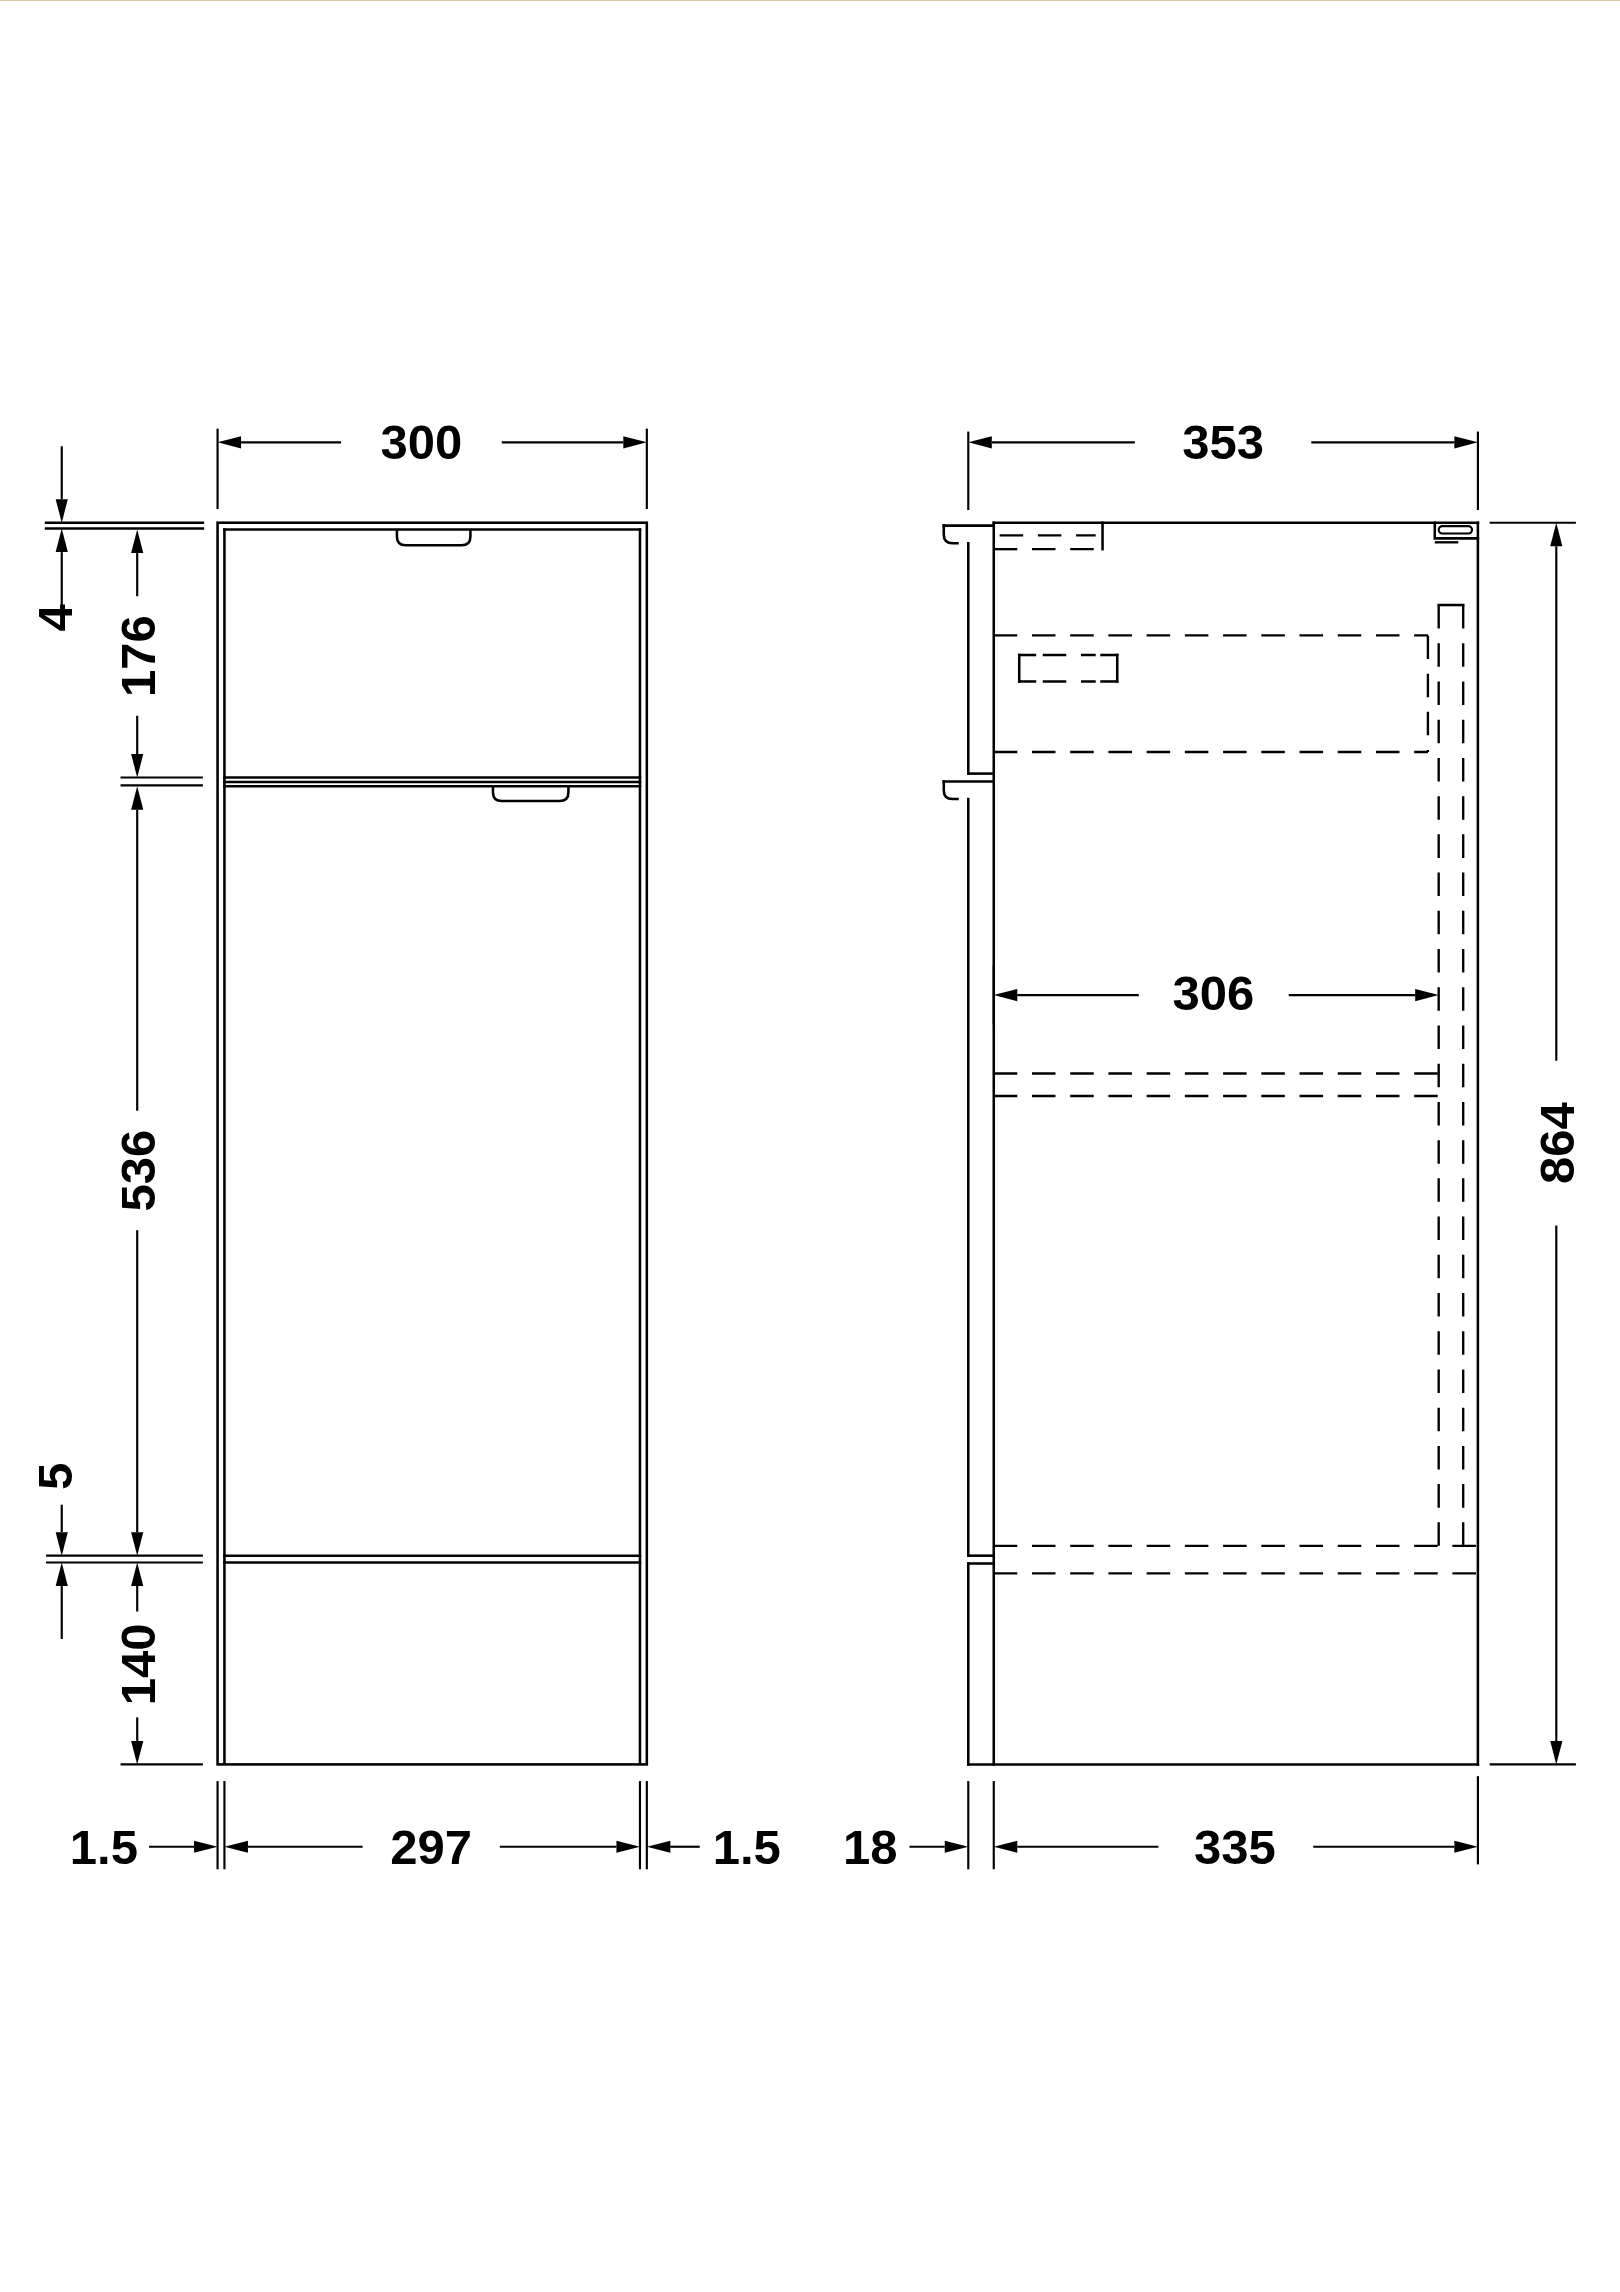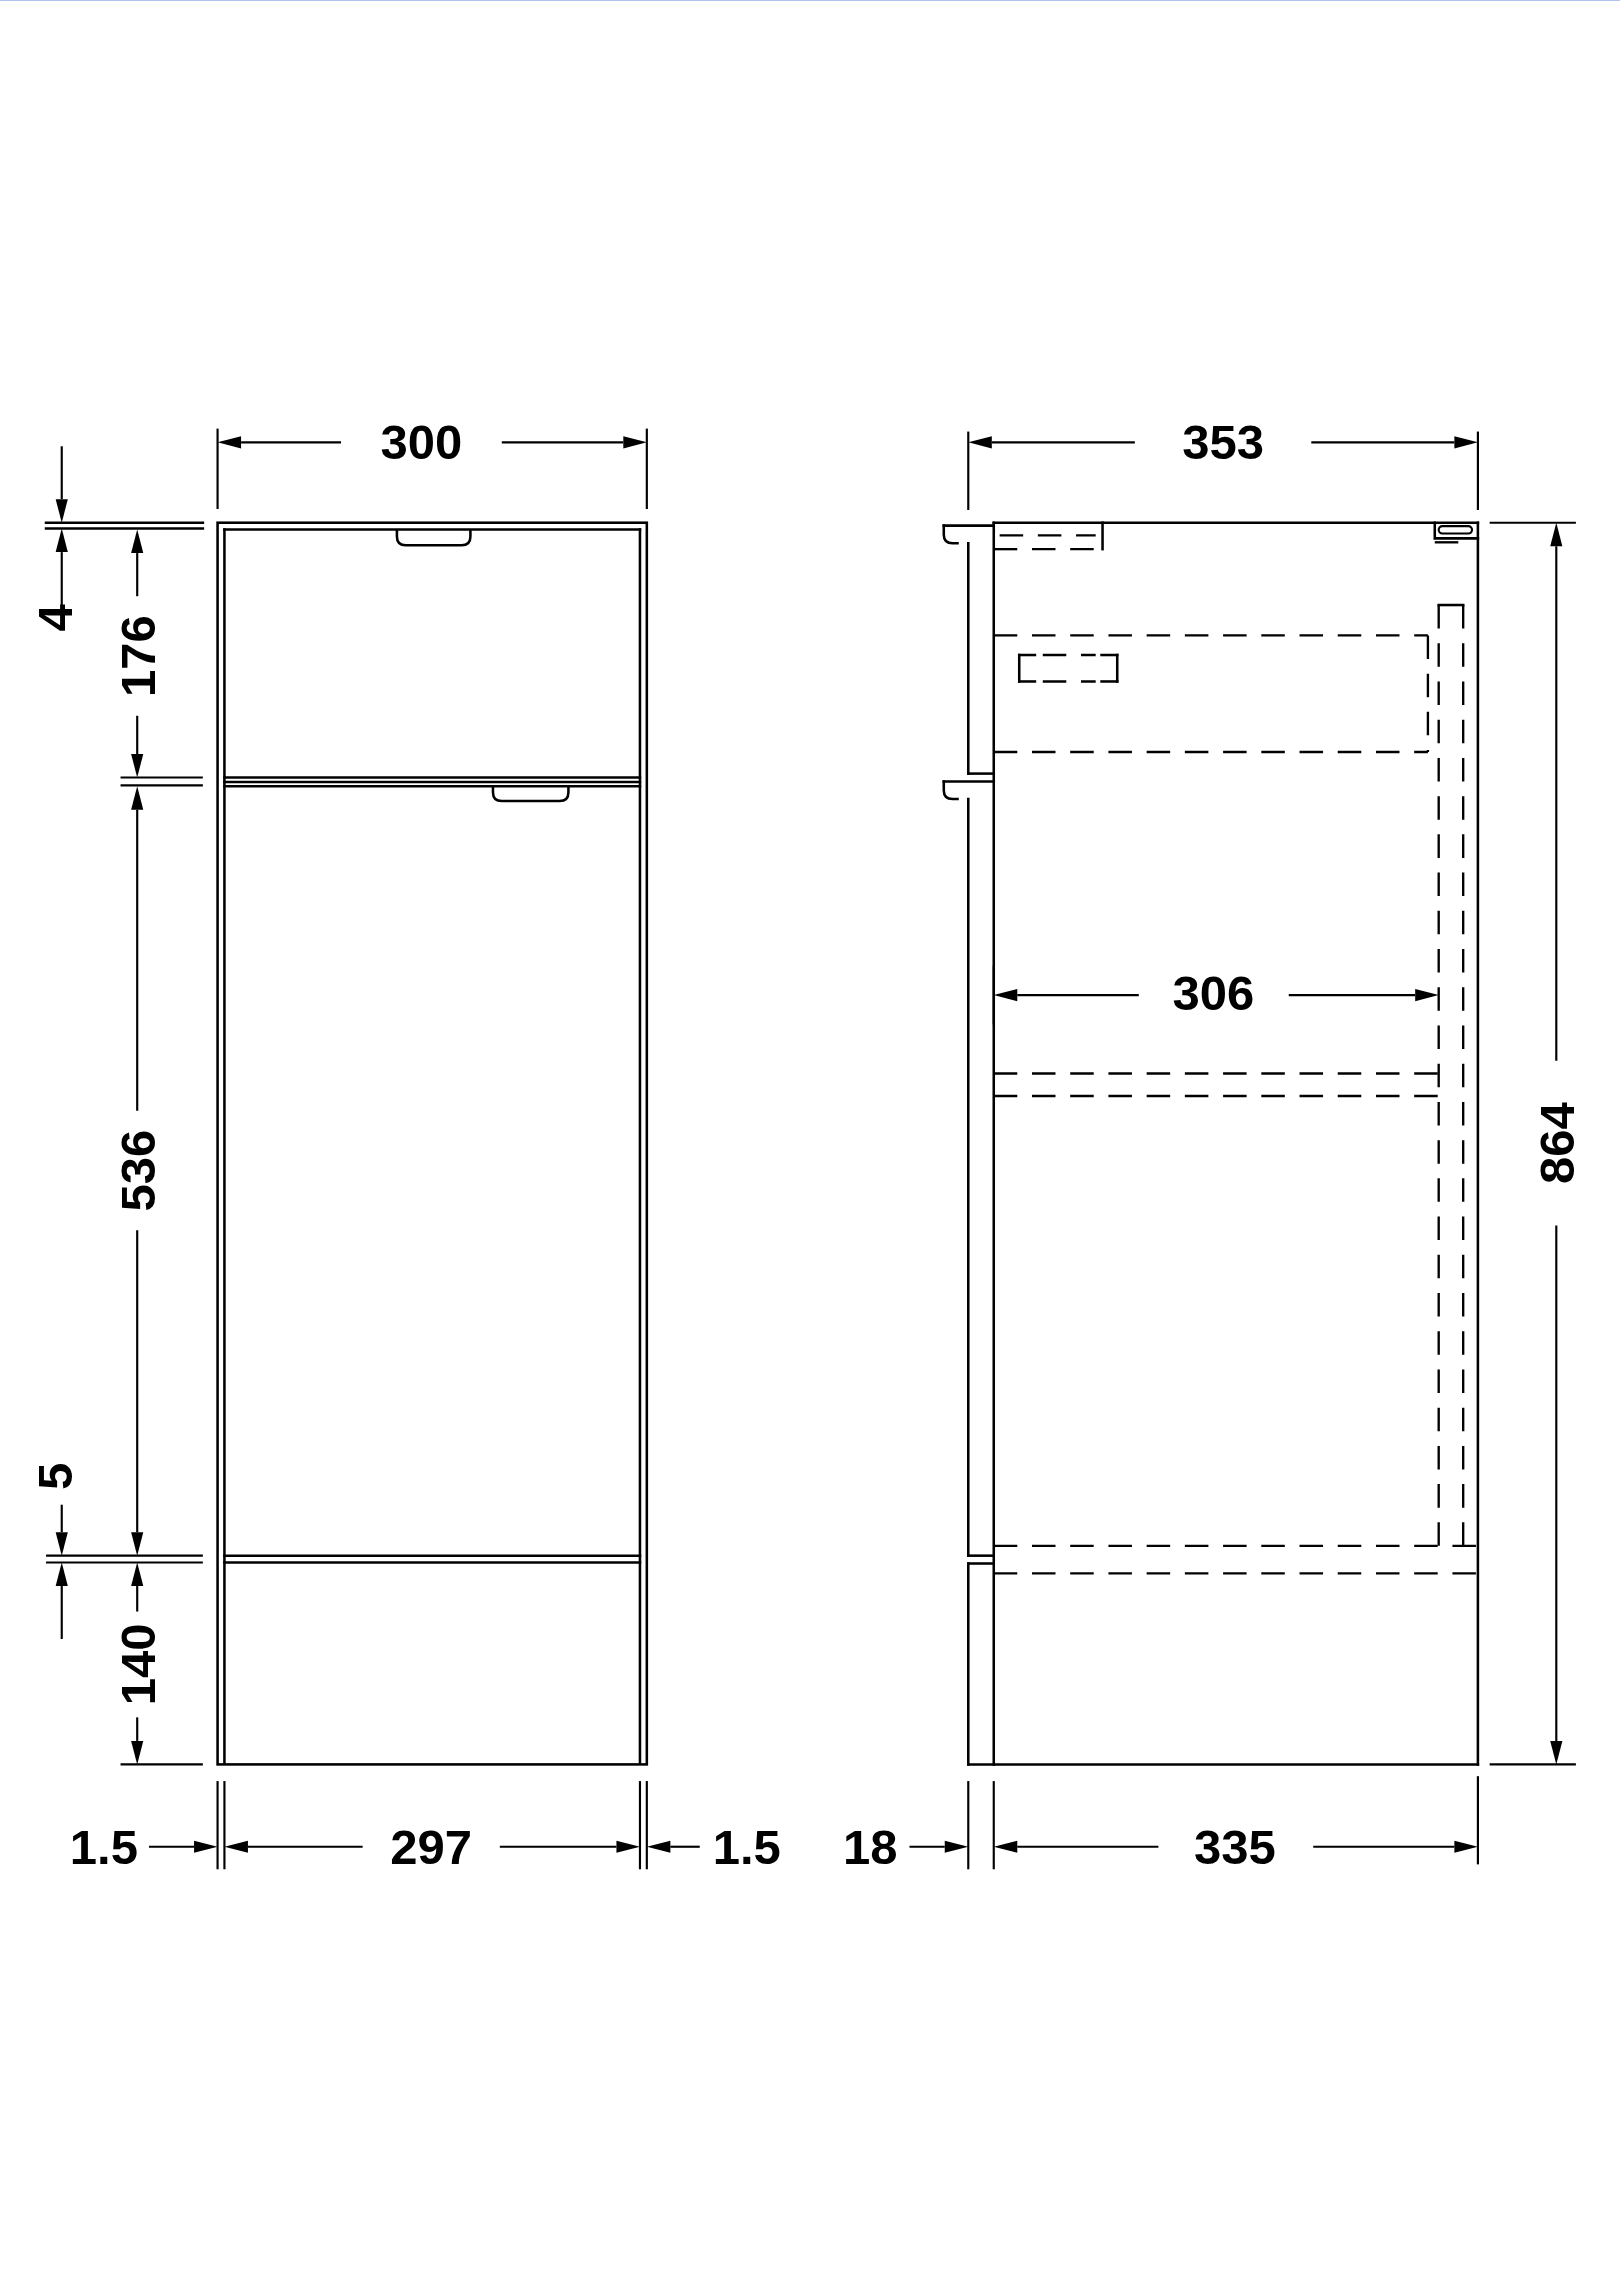--- a/index.html
+++ b/index.html
@@ -1,16 +1,16 @@
 <!DOCTYPE html>
 <html><head>
 <meta charset="utf-8">
 <style>
   html,body{margin:0;padding:0;background:#ffffff;}
-  .stage{width:1620px;height:2182px;background:#1d4ed8;position:relative;}
+  .stage{width:1620px;height:2182px;background:#a16207;position:relative;}
   svg{display:block;}
   .dim-text{
     font-family:"Liberation Sans", sans-serif;
     font-weight:bold;
     font-size:50px;
     fill:#000000;
   }
   .outline{stroke:#000000;stroke-width:2.6;fill:none;stroke-linecap:square;}
   .thin{stroke:#000000;stroke-width:2.2;fill:none;stroke-linecap:butt;}
   .hidden-line{stroke:#000000;stroke-width:2.4;fill:none;stroke-dasharray:24 15;stroke-linecap:butt;}

